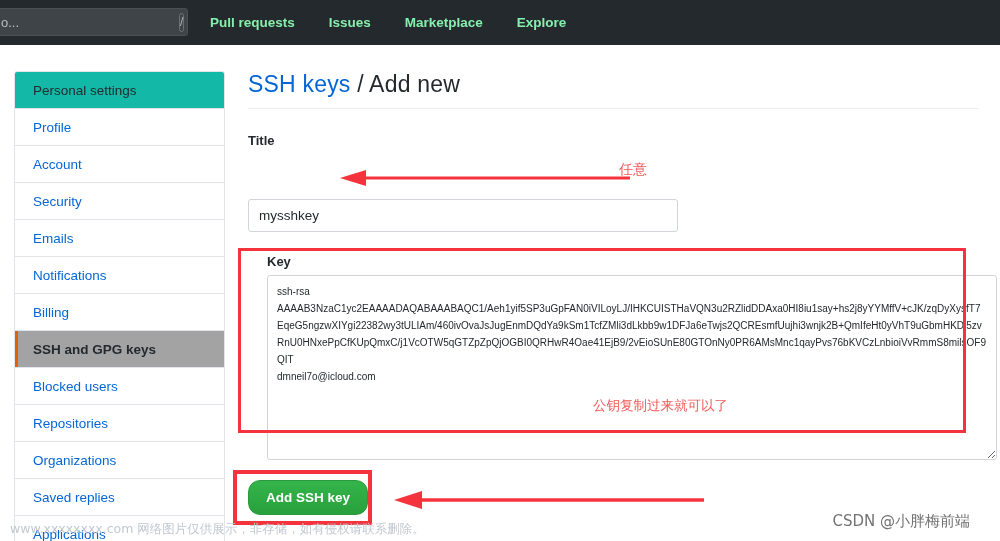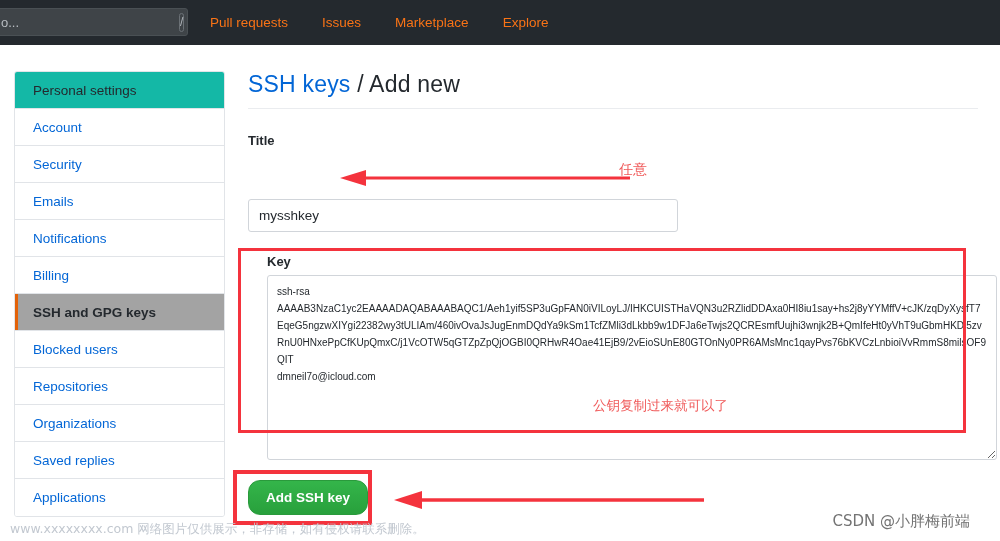--- a/index.html
+++ b/index.html
@@ -37,21 +37,21 @@
     border: 1px solid #6a7075; border-radius: 3px;
     color: #b0b5ba; font-size: 12px;
     display: flex; align-items: center; justify-content: center;
     line-height: 1;
   }
   #navlinks {
     position: absolute; left: 198px; top: 0; height: 45px;
     display: flex; align-items: center; gap: 22px;
   }
   #navlinks a {
-    color: #f97316; font-size: 13.5px; font-weight: normal;
+    color: #86efac; font-size: 13.5px; font-weight: bold;
     text-decoration: none; white-space: nowrap; padding-left: 12px;
   }
 
   
   #sidebar {
     position: absolute; left: 14px; top: 71px;
     width: 211px;
     border: 1px solid #e1e4e8;
     border-radius: 3px;
     background: #fff;
@@ -177,20 +177,21 @@
   <div id="navlinks">
     <a href="#">Pull requests</a>
     <a href="#">Issues</a>
     <a href="#">Marketplace</a>
     <a href="#">Explore</a>
   </div>
 </div>
 
 <nav id="sidebar">
   <div class="side-head">Personal settings</div>
+  <div class="side-item">Profile</div>
   <div class="side-item">Account</div>
   <div class="side-item">Security</div>
   <div class="side-item">Emails</div>
   <div class="side-item">Notifications</div>
   <div class="side-item">Billing</div>
   <div class="side-item selected">SSH and GPG keys</div>
   <div class="side-item">Blocked users</div>
   <div class="side-item">Repositories</div>
   <div class="side-item">Organizations</div>
   <div class="side-item">Saved replies</div>

